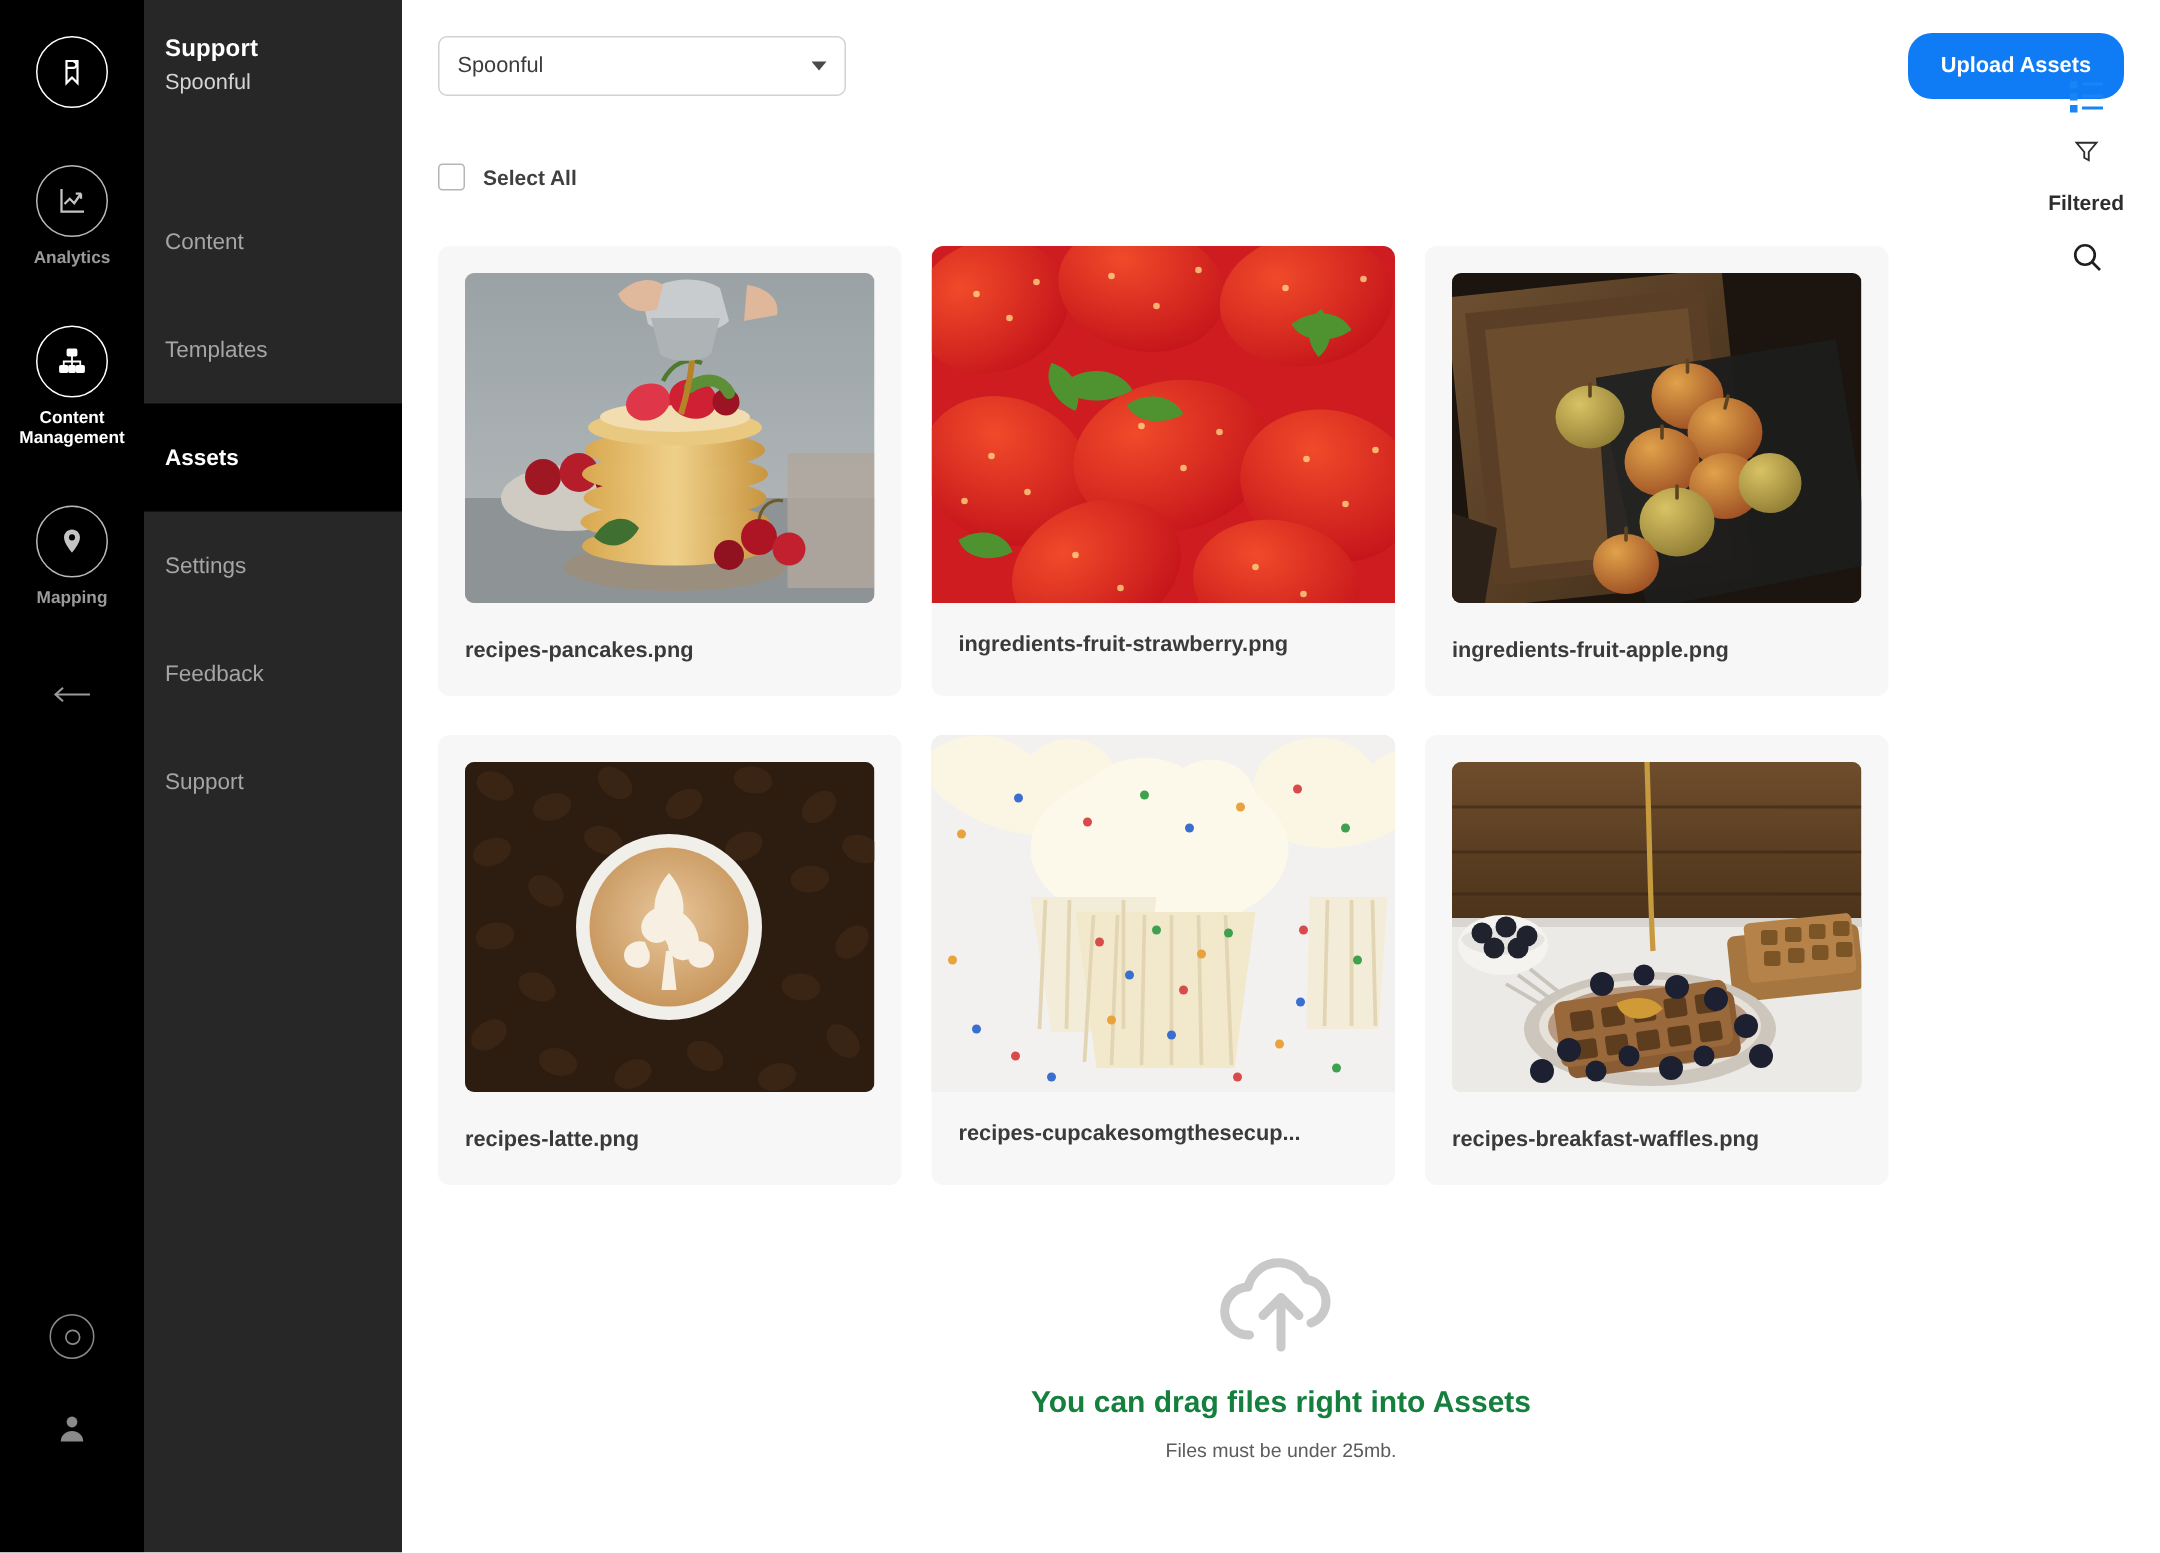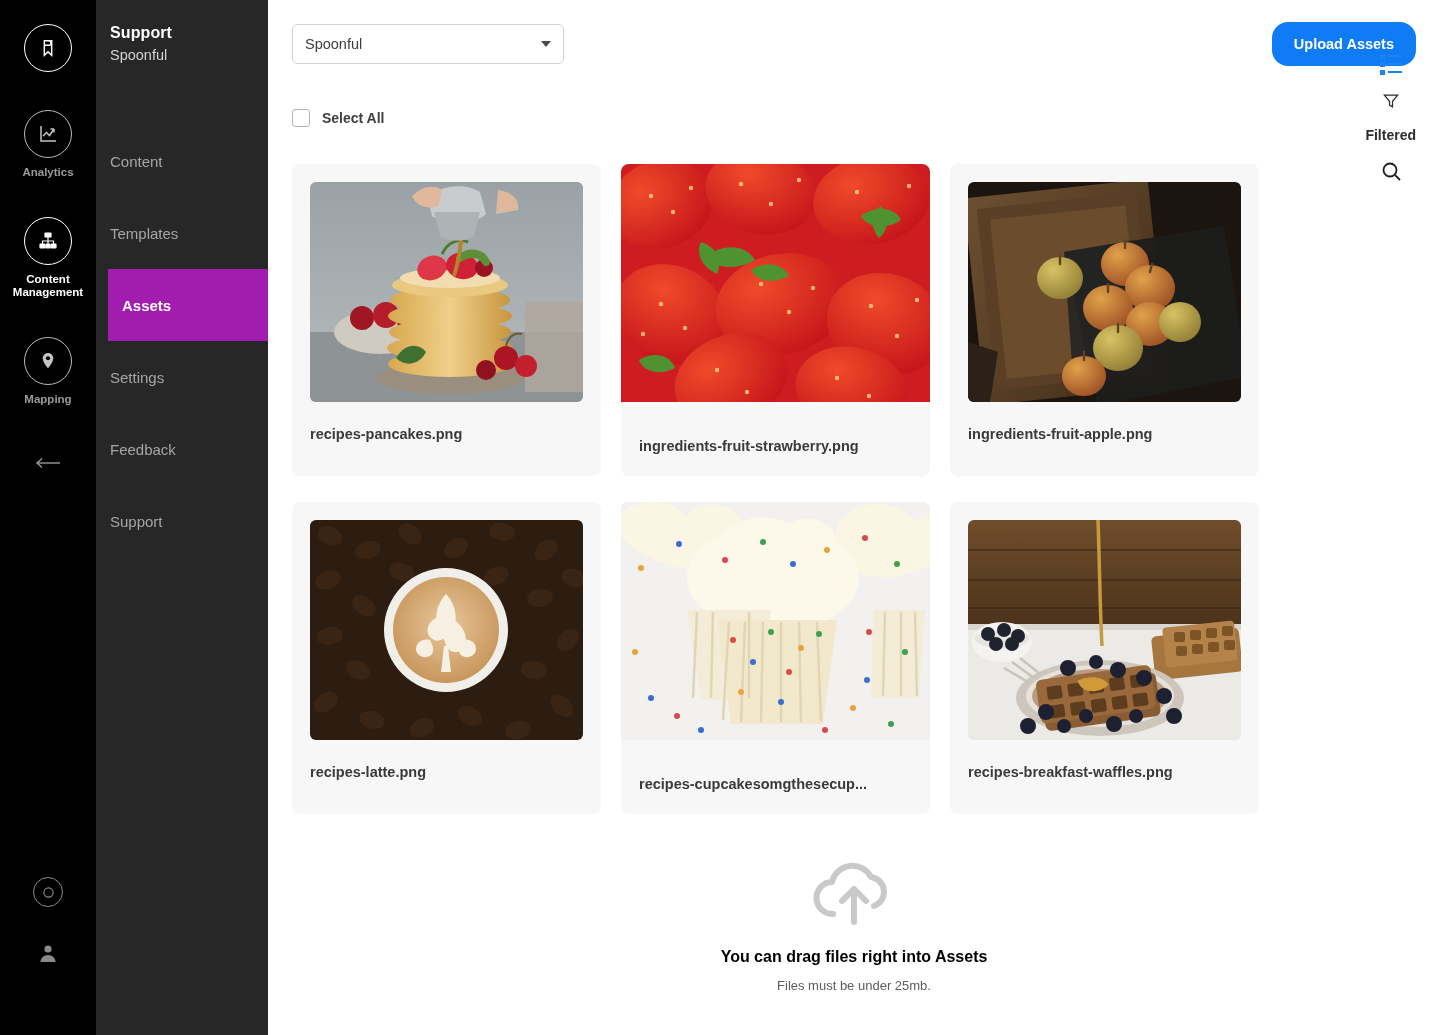--- a/index.html
+++ b/index.html
@@ -55,21 +55,21 @@
   }
   .nav-head { padding: 24px 0 0 14px; }
   .nav-org { font-size: 16px; font-weight: bold; color: #ffffff; letter-spacing: .1px; }
   .nav-sub { font-size: 14.5px; color: #d4d4d4; margin-top: 5px; }
   .nav-list { margin-top: 62px; }
   .nav-item {
     height: 72px; display: flex; align-items: center;
     padding-left: 14px; font-size: 15px; color: #a5a5a5; cursor: pointer;
   }
   .nav-item.active {
-    background: #a21caf; color: #ffffff; font-weight: bold; margin-left: 12px;
+    background: #000000; color: #ffffff; font-weight: bold;
   }
 
   
   .main {
     flex: 1; height: 1035px; background: #ffffff;
     position: relative; overflow: hidden;
   }
   .topbar {
     height: 88px; display: flex; align-items: center;
     padding: 0 24px 0 24px; justify-content: space-between;
@@ -124,30 +124,30 @@
   .thumb {
     width: 273px; height: 220px; border-radius: 6px; overflow: hidden;
     background: #ddd; position: relative;
   }
   .card.flush .thumb-wrap { padding: 0; }
   .card.flush .thumb { width: 309px; height: 238px; border-radius: 0; }
   .card-name {
     font-size: 14.5px; font-weight: bold; color: #3a3a3a;
     padding: 24px 18px 22px 18px; white-space: nowrap; overflow: hidden;
   }
-  .card.flush .card-name { padding-top: 36px; }
+  .card.flush .card-name { padding-top: 20px; }
   .thumb svg { display: block; width: 100%; height: 100%; }
 
   
   .dropzone {
     margin-top: 46px; display: flex; flex-direction: column;
     align-items: center; justify-content: center;
   }
   .dz-title {
-    margin-top: 16px; font-size: 16px; font-weight: bold; color: #000000;
+    margin-top: 16px; font-size: 20px; font-weight: bold; color: #15803d;
   }
   .dz-sub { margin-top: 12px; font-size: 13px; color: #5c5c5c; }
 </style>
 </head>
 <body>
 
 <div class="app">
 
   <div class="rail">
 

